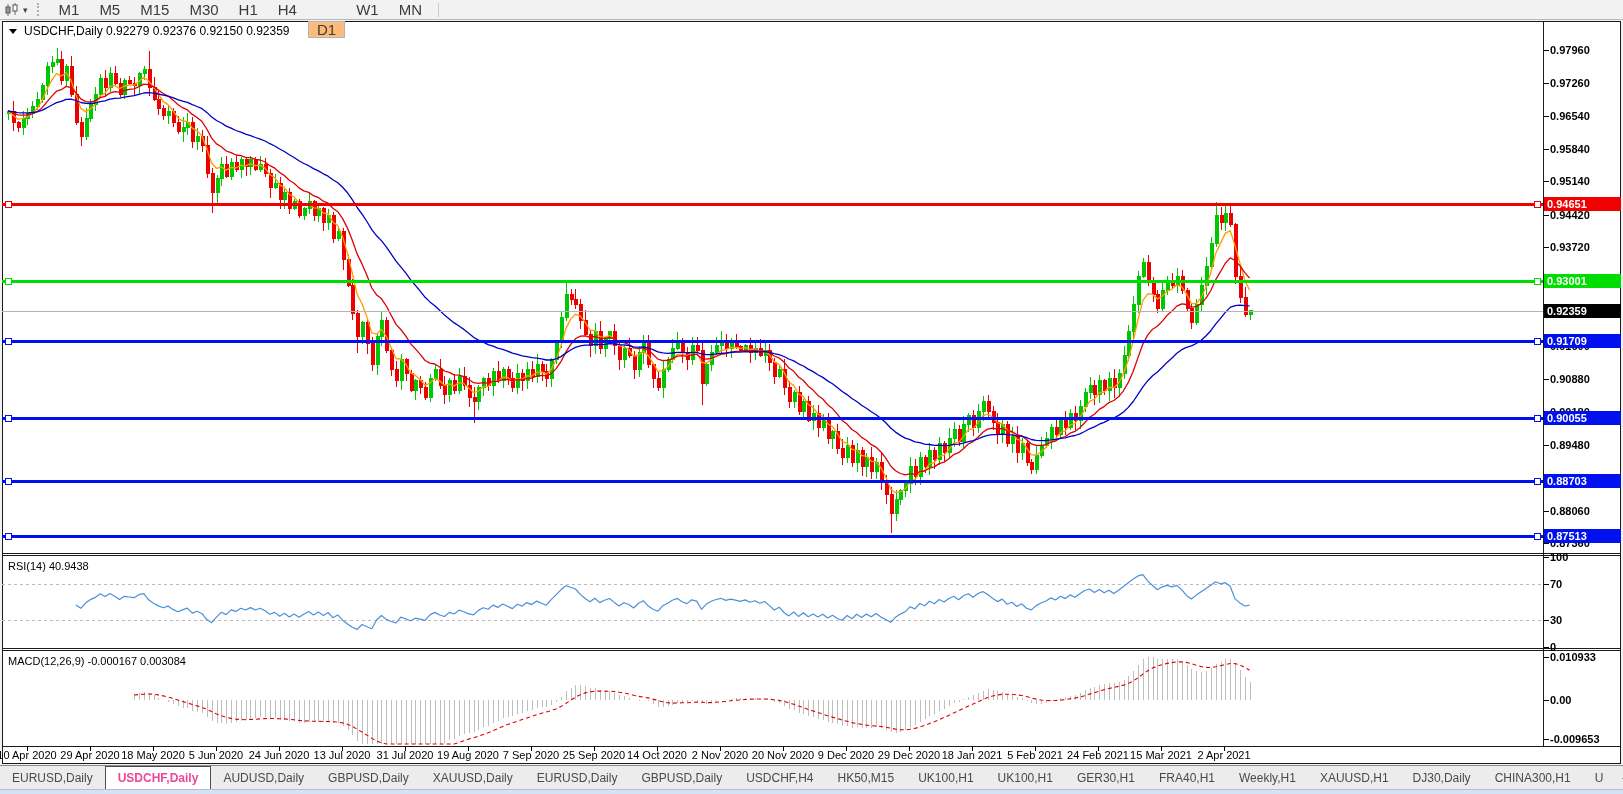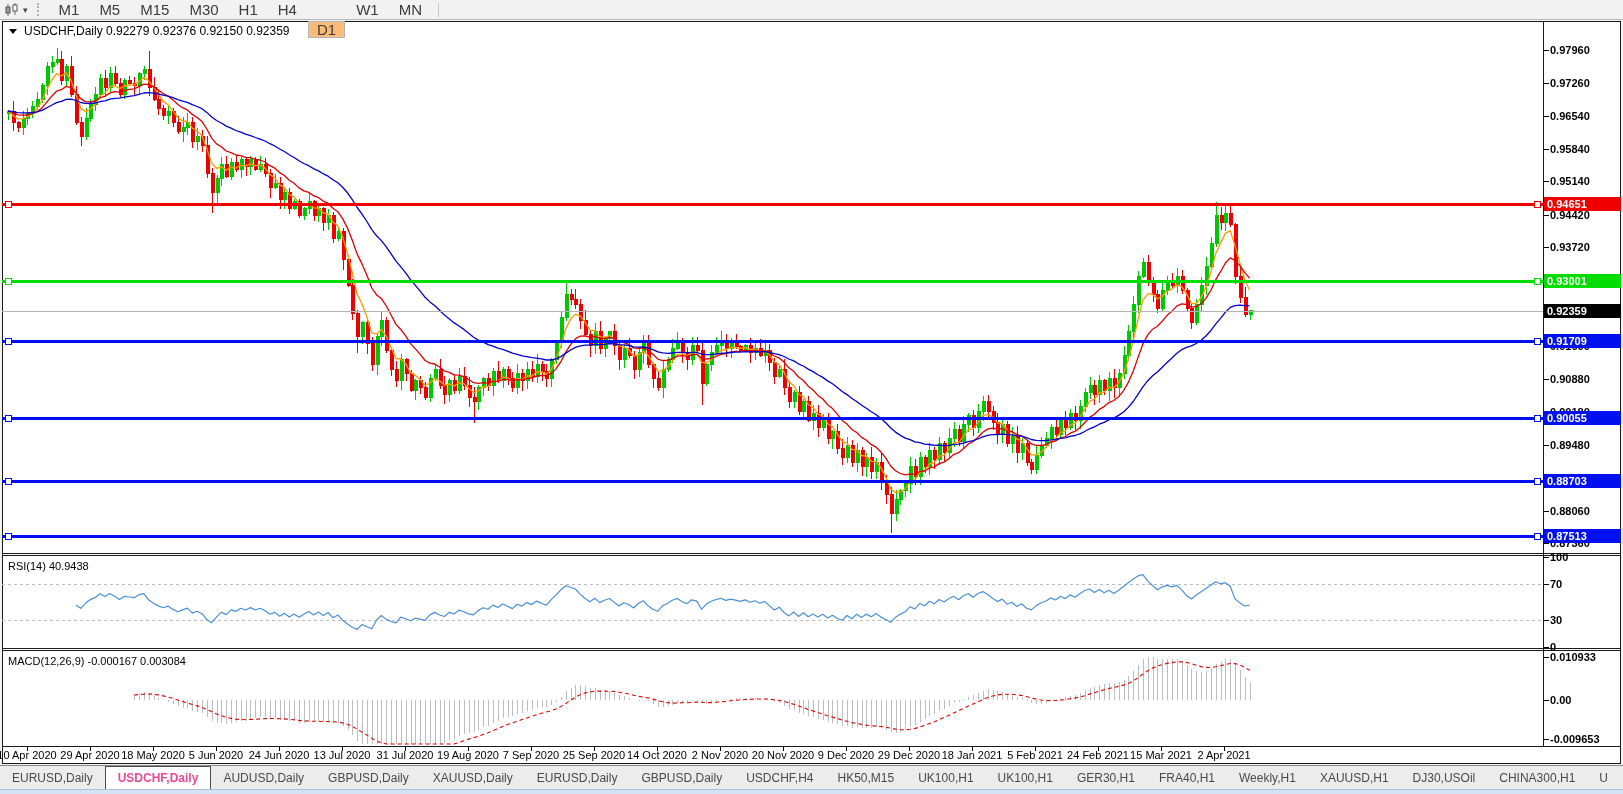--- a/index.html
+++ b/index.html
@@ -987,21 +987,21 @@
       <span class="tab">UK100,H1</span>
       <span class="tab-sep"></span>
       <span class="tab">GER30,H1</span>
       <span class="tab-sep"></span>
       <span class="tab">FRA40,H1</span>
       <span class="tab-sep"></span>
       <span class="tab">Weekly,H1</span>
       <span class="tab-sep"></span>
       <span class="tab">XAUUSD,H1</span>
       <span class="tab-sep"></span>
-      <span class="tab">DJ30,USOil</span>
+      <span class="tab">DJ30,Daily</span>
       <span class="tab-sep"></span>
       <span class="tab">CHINA300,H1</span>
       <span class="tab-sep"></span>
       <span class="tab">U</span>
       <span class="tab-scroll">
         <span>◄</span>
       </span>
     </div>
   <div id="bottomstrip"></div>
 </div>

